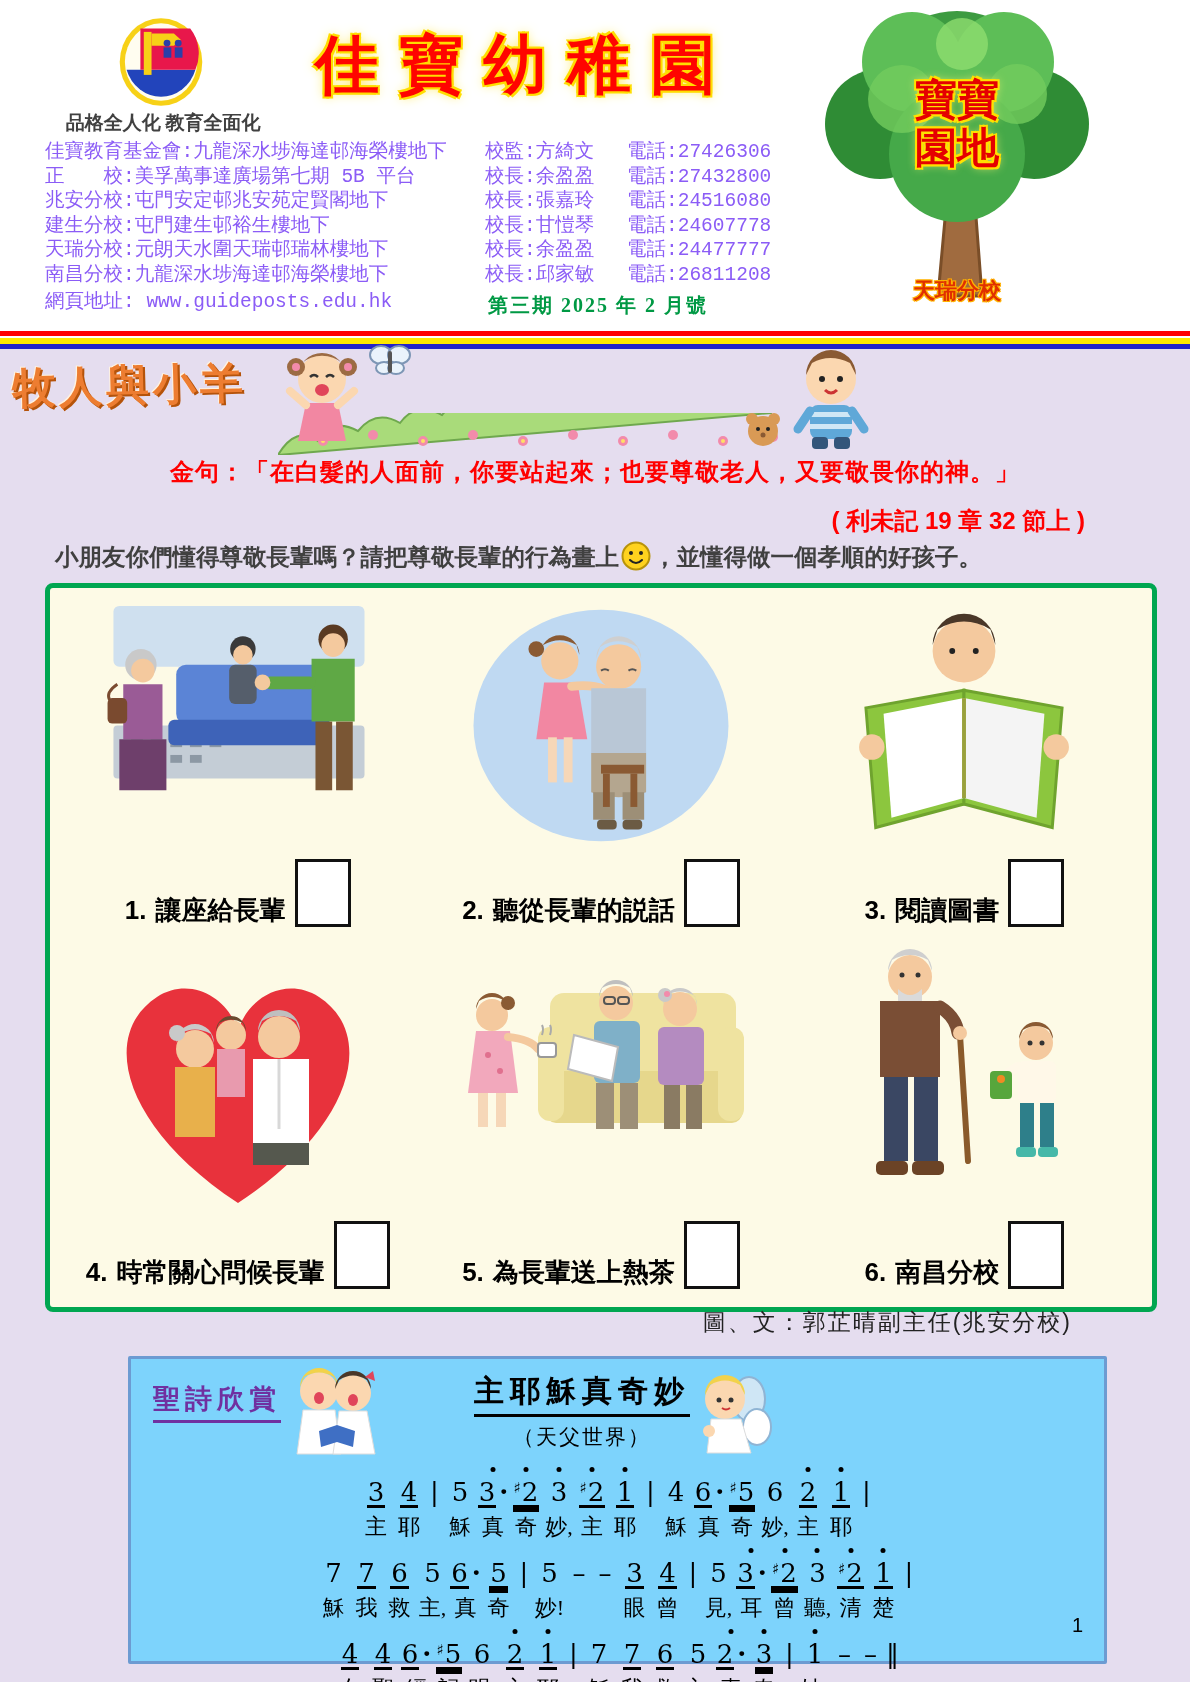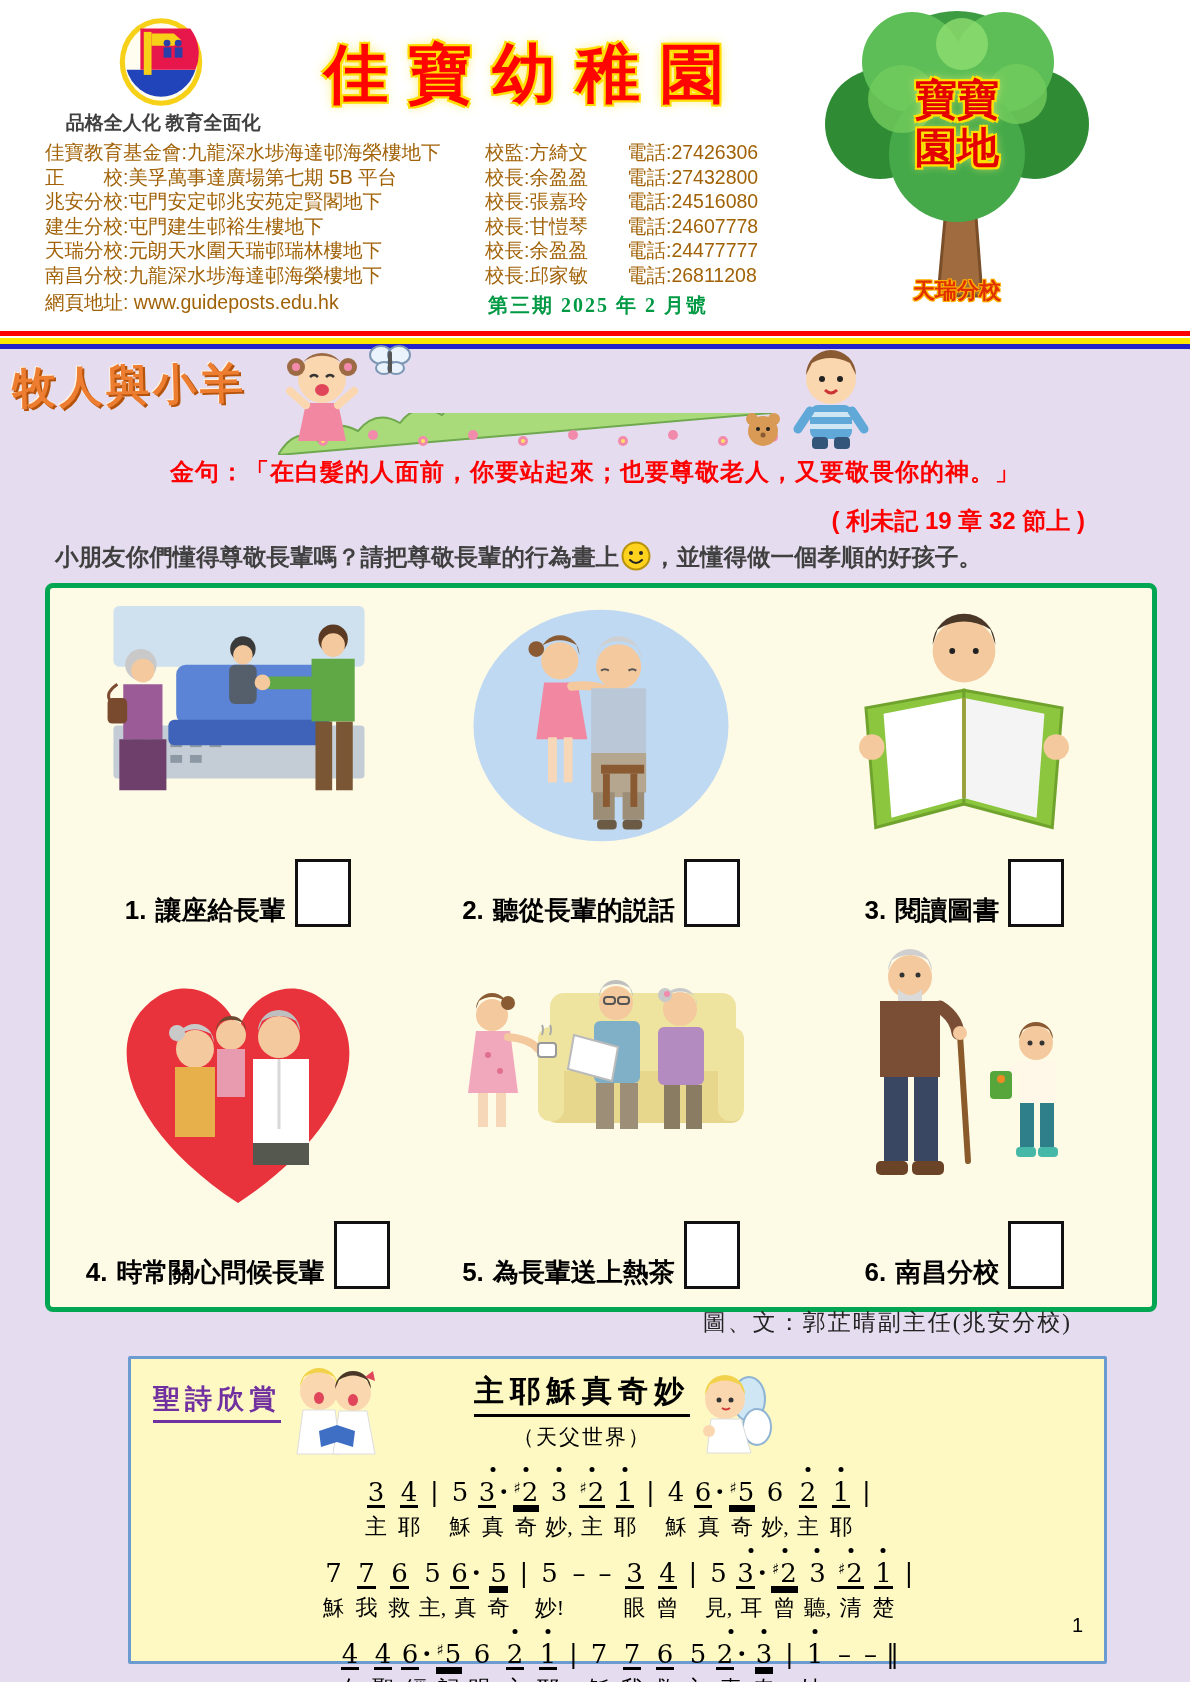--- a/index.html
+++ b/index.html
@@ -3,26 +3,26 @@
 <meta charset="utf-8">
 <style>
   html,body{margin:0;padding:0;background:#888;}
   .page{position:relative;width:1190px;height:1682px;background:#E5DDEF;overflow:hidden;
         font-family:"Liberation Sans",sans-serif;margin:0 auto;}
   
   .masthead{position:absolute;left:0;top:0;width:1190px;height:332px;background:#FFFFFF;}
   .logo{position:absolute;left:118px;top:16px;width:86px;height:92px;}
   .motto{position:absolute;left:48px;top:110px;width:230px;text-align:center;
          color:#404040;font-weight:bold;font-size:19px;font-family:"Liberation Serif",serif;}
-  .school-name{position:absolute;left:285px;top:22px;width:480px;margin:9px;text-align:center;
+  .school-name{position:absolute;left:285px;top:22px;width:480px;margin:0;text-align:center;
          font-family:"Liberation Serif",serif;font-size:64px;font-weight:900;letter-spacing:20px;
          color:#FF0400;
          text-shadow:-2px -2px 0 #FFDD00,2px -2px 0 #FFDD00,-2px 2px 0 #FFDD00,2px 2px 0 #FFDD00,0 0 12px #FFE84D;}
   .contact{position:absolute;left:45px;top:140px;width:760px;
-           font-family:Liberation Sans, sans-serif;font-size:19.5px;color:#a16207;}
+           font-family:Liberation Mono, monospace;font-size:19.5px;color:#8b5cf6;}
   .contact-row{display:grid;grid-template-columns:440px 142px auto;line-height:24.6px;}
   .website-row{line-height:26px;margin-top:1px;}
   .issue{position:absolute;left:488px;top:292px;font-size:20px;font-weight:bold;color:#009944;
          font-family:"Liberation Serif",serif;letter-spacing:2px;}
   .tree-wrap{position:absolute;left:812px;top:4px;width:290px;height:305px;}
   .corner-title{position:absolute;left:62px;top:72px;width:166px;text-align:center;line-height:1.15;
          font-size:42px;font-weight:900;color:#E50000;font-family:"Liberation Sans",sans-serif;
          text-shadow:-2px -2px 0 #FFE100,2px -2px 0 #FFE100,-2px 2px 0 #FFE100,2px 2px 0 #FFE100,0 0 10px #FFF176;}
   .corner-branch{position:absolute;left:62px;top:272px;width:166px;text-align:center;
          font-size:22px;font-weight:900;color:#E03000;
@@ -56,23 +56,23 @@
   .activity-box{position:absolute;left:45px;top:583px;width:1090px;height:707px;
         background:#FDFAE6;border:5px solid #00A651;border-radius:8px;
         display:grid;grid-template-rows:335px 352px;grid-template-columns:1fr 1fr 1fr;
         padding:8px 6px 4px 6px;box-sizing:content-box;}
   .cell{display:flex;flex-direction:column;align-items:center;}
   .cell .art{flex:1;display:flex;align-items:center;justify-content:center;}
   .cap{display:flex;align-items:flex-end;justify-content:center;gap:9px;margin-bottom:6px;}
   .cap .num,.cap .txt{font-size:26px;font-weight:bold;color:#000;line-height:1.1;}
   .checkbox{width:50px;height:62px;background:#FFFFFF;border:3px solid #111;margin-bottom:-2px;}
   .credit{position:absolute;right:118px;top:1307px;font-size:23px;color:#222;
-        font-family:Liberation Serif, serif;letter-spacing:2px;}
+        font-family:Liberation Sans, sans-serif;letter-spacing:2px;}
   
-  .hymn-box{position:absolute;left:128px;top:1356px;width:973px;height:302px;background:#fef9c3;
+  .hymn-box{position:absolute;left:128px;top:1356px;width:973px;height:302px;background:#7dd3fc;
         border:3px solid #6C9BD2;border-radius:2px;}
   .hymn-section-title{position:absolute;left:22px;top:22px;font-size:27px;font-weight:900;color:#7030A0;
         letter-spacing:5px;border-bottom:3px solid #7030A0;padding-bottom:3px;
         font-family:"Liberation Serif",serif;}
   .kids-art{position:absolute;left:158px;top:6px;}
   .hymn-title-block{position:absolute;left:286px;top:12px;width:330px;text-align:center;}
   .hymn-title{font-size:30px;font-weight:900;color:#000;letter-spacing:6px;display:inline-block;
         border-bottom:3px solid #000;padding-bottom:2px;font-family:"Liberation Serif",serif;}
   .hymn-subtitle{font-size:21px;color:#000;margin-top:6px;font-family:"Liberation Serif",serif;letter-spacing:2px;}
   .angel-art{position:absolute;left:560px;top:10px;}

